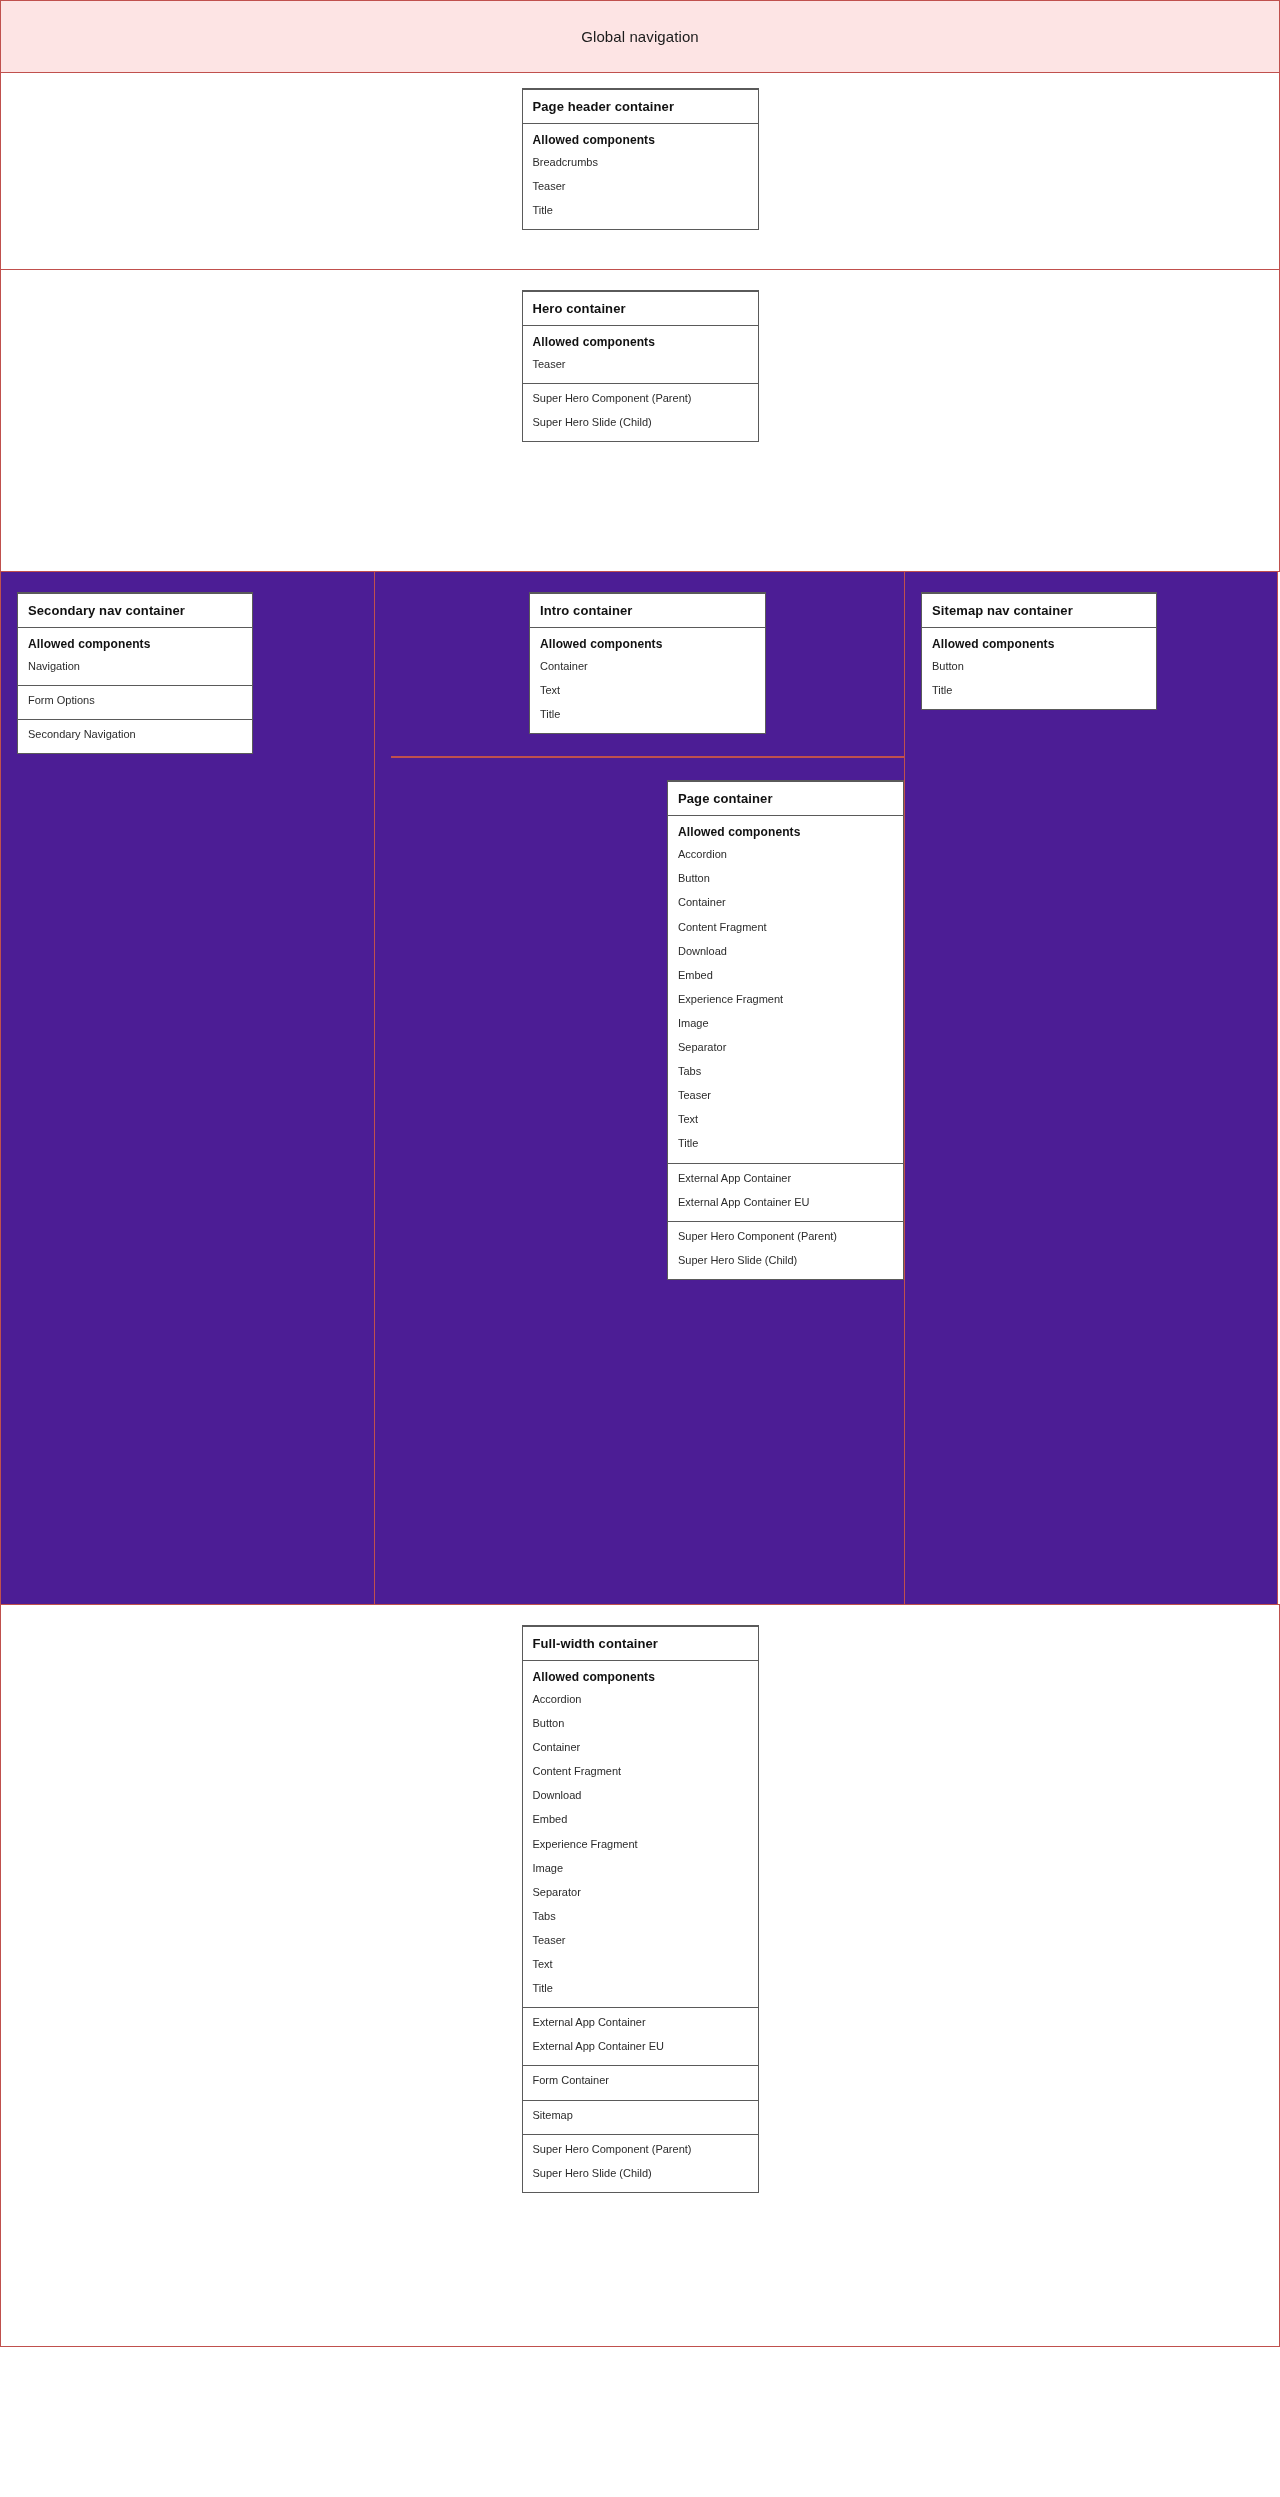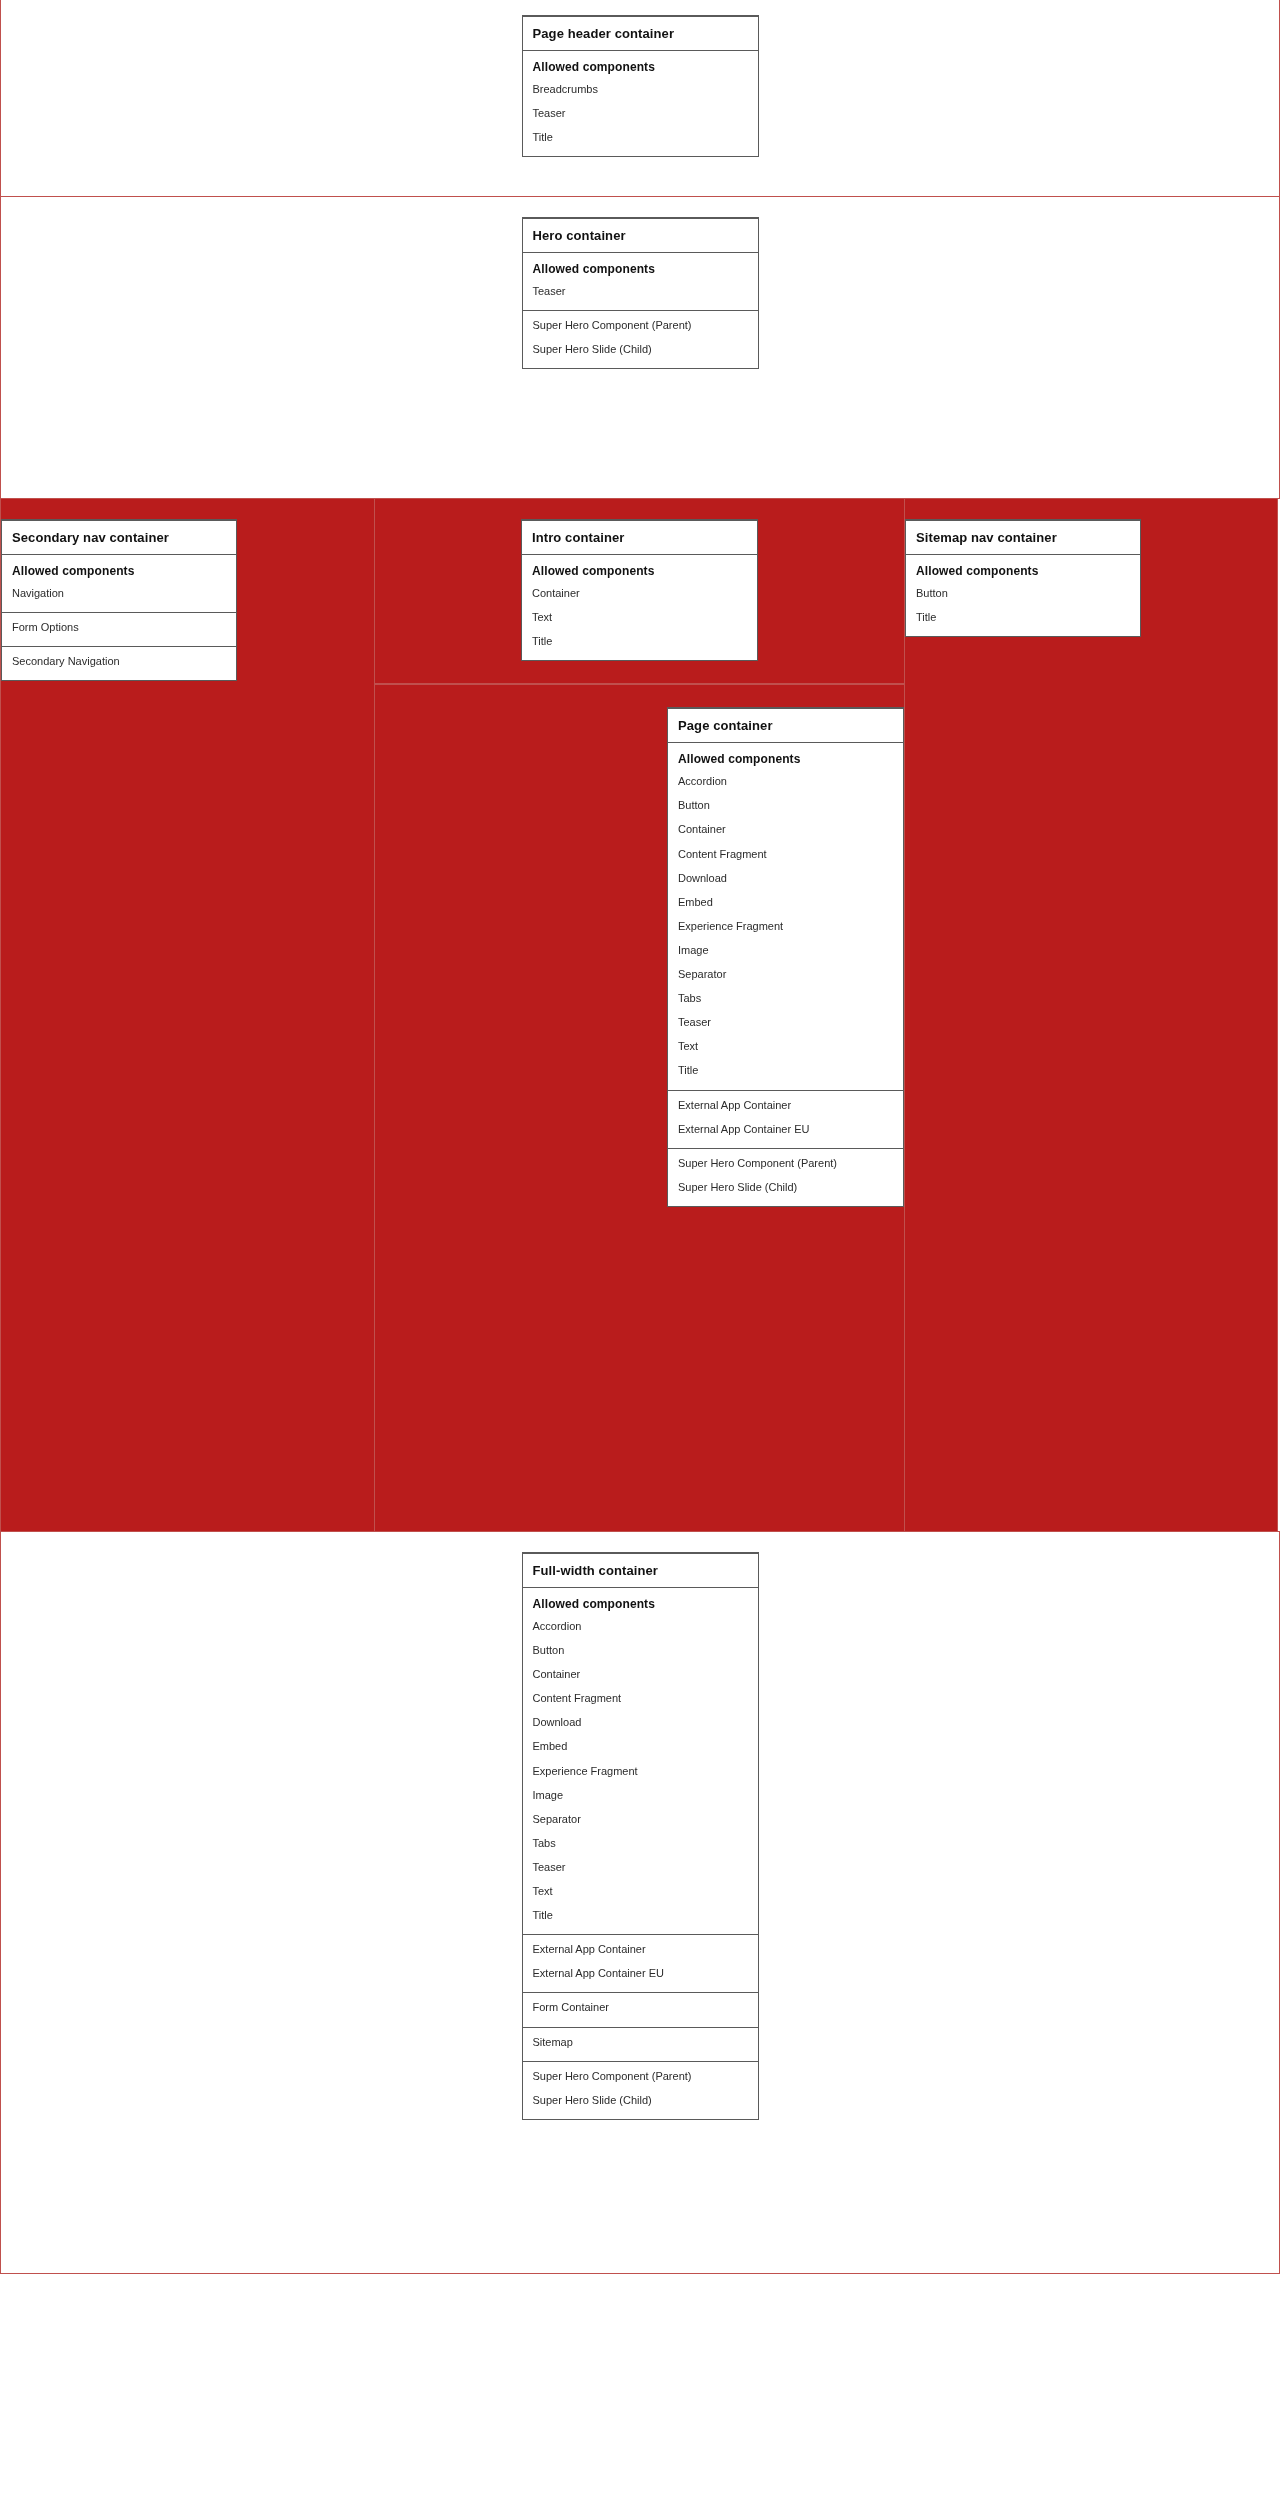--- a/index.html
+++ b/index.html
@@ -59,24 +59,25 @@
   .band {
     box-sizing: border-box;
     width: 100%;
     height: 1033px;
     display: flex;
     align-items: stretch;
     border-bottom: 1px solid #c0504d;
   }
   .col {
     box-sizing: border-box;
-    background: #b91c1c;
+    background: #4c1d95;
     display: flex;
     flex-direction: column;
     align-items: center;
+    padding-left: 16px;
   }
   .col-left {
     width: 375px;
     border-left: 1px solid #c0504d;
     border-right: 1px solid #c0504d;
     align-items: flex-start;
     padding-top: 20px;
   }
   .col-mid {
     width: 530px;
@@ -148,20 +149,23 @@
     line-height: 1.1;
     margin: 0 0 12px 0;
   }
   .item:last-child { margin-bottom: 3px; }
 </style>
 </head>
 <body>
 
 <div class="page">
 
+  <div class="banner global-nav">
+    <span class="banner-label">Global navigation</span>
+  </div>
 
   <div class="section section-pageheader">
     <div class="card card-wide">
         <div class="card-title">Page header container</div>
         <div class="card-group">
           <div class="group-heading">Allowed components</div>
           <div class="item">Breadcrumbs</div>
           <div class="item">Teaser</div>
           <div class="item">Title</div>
         </div>

